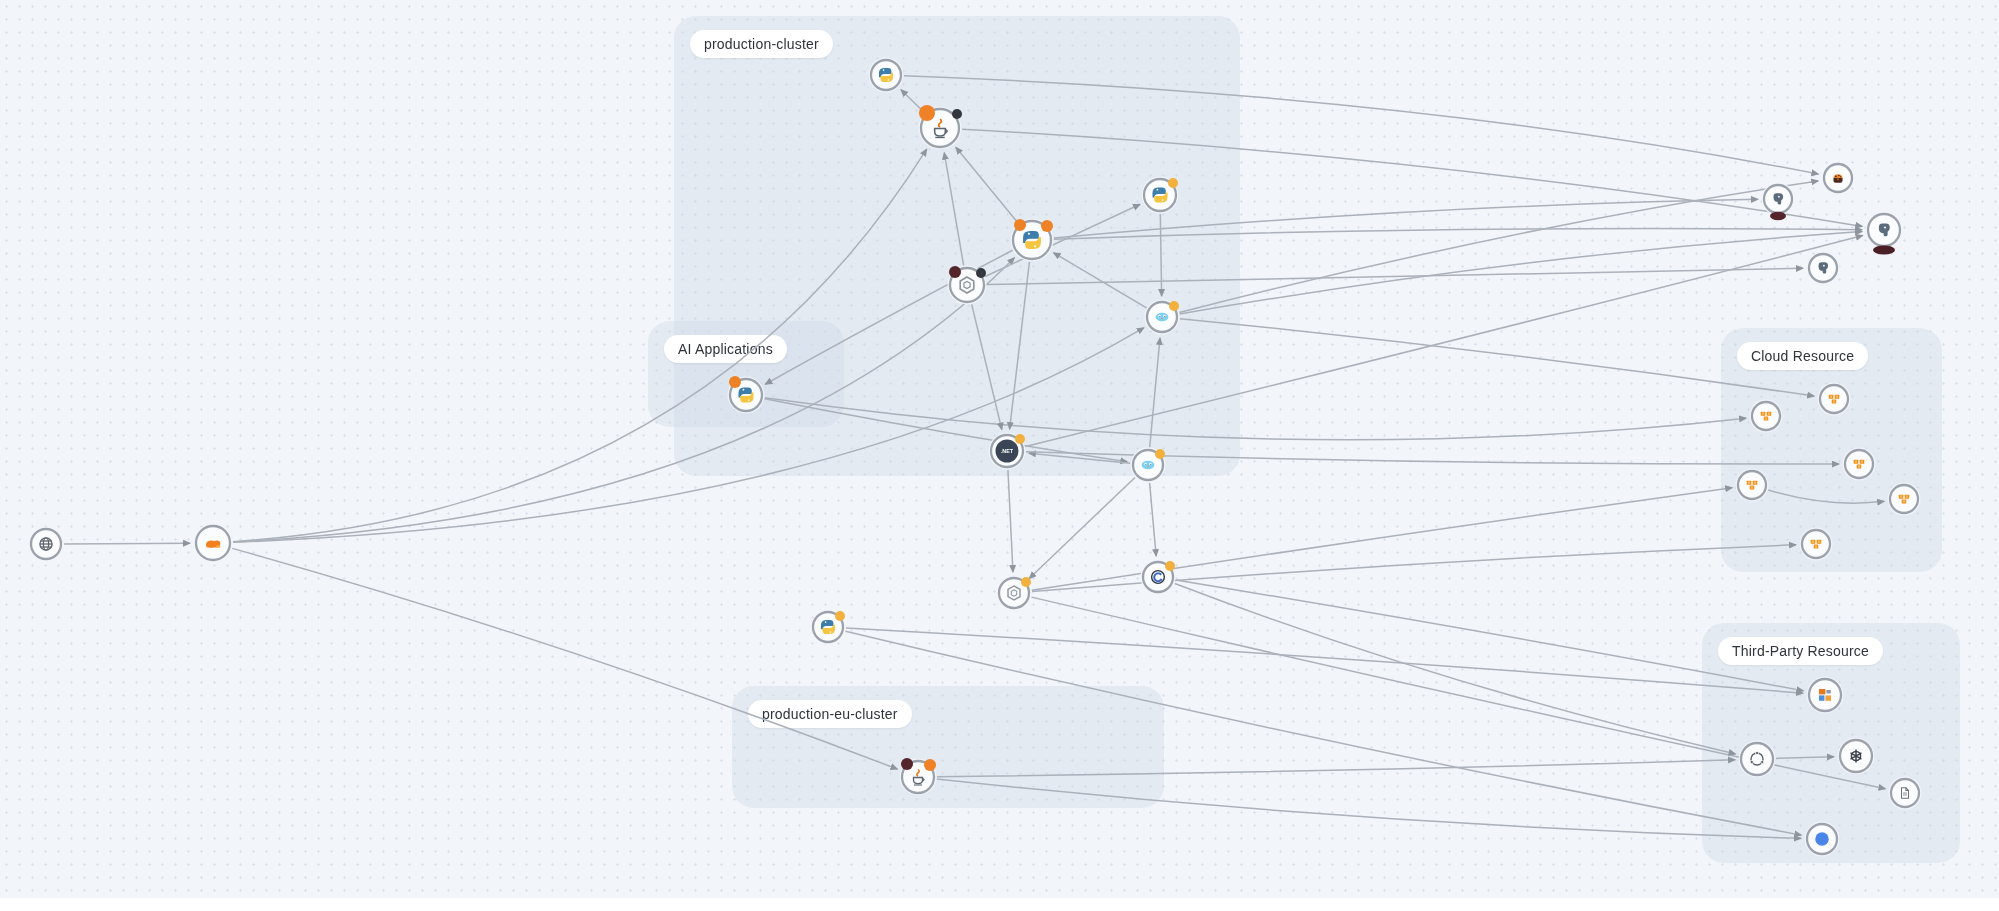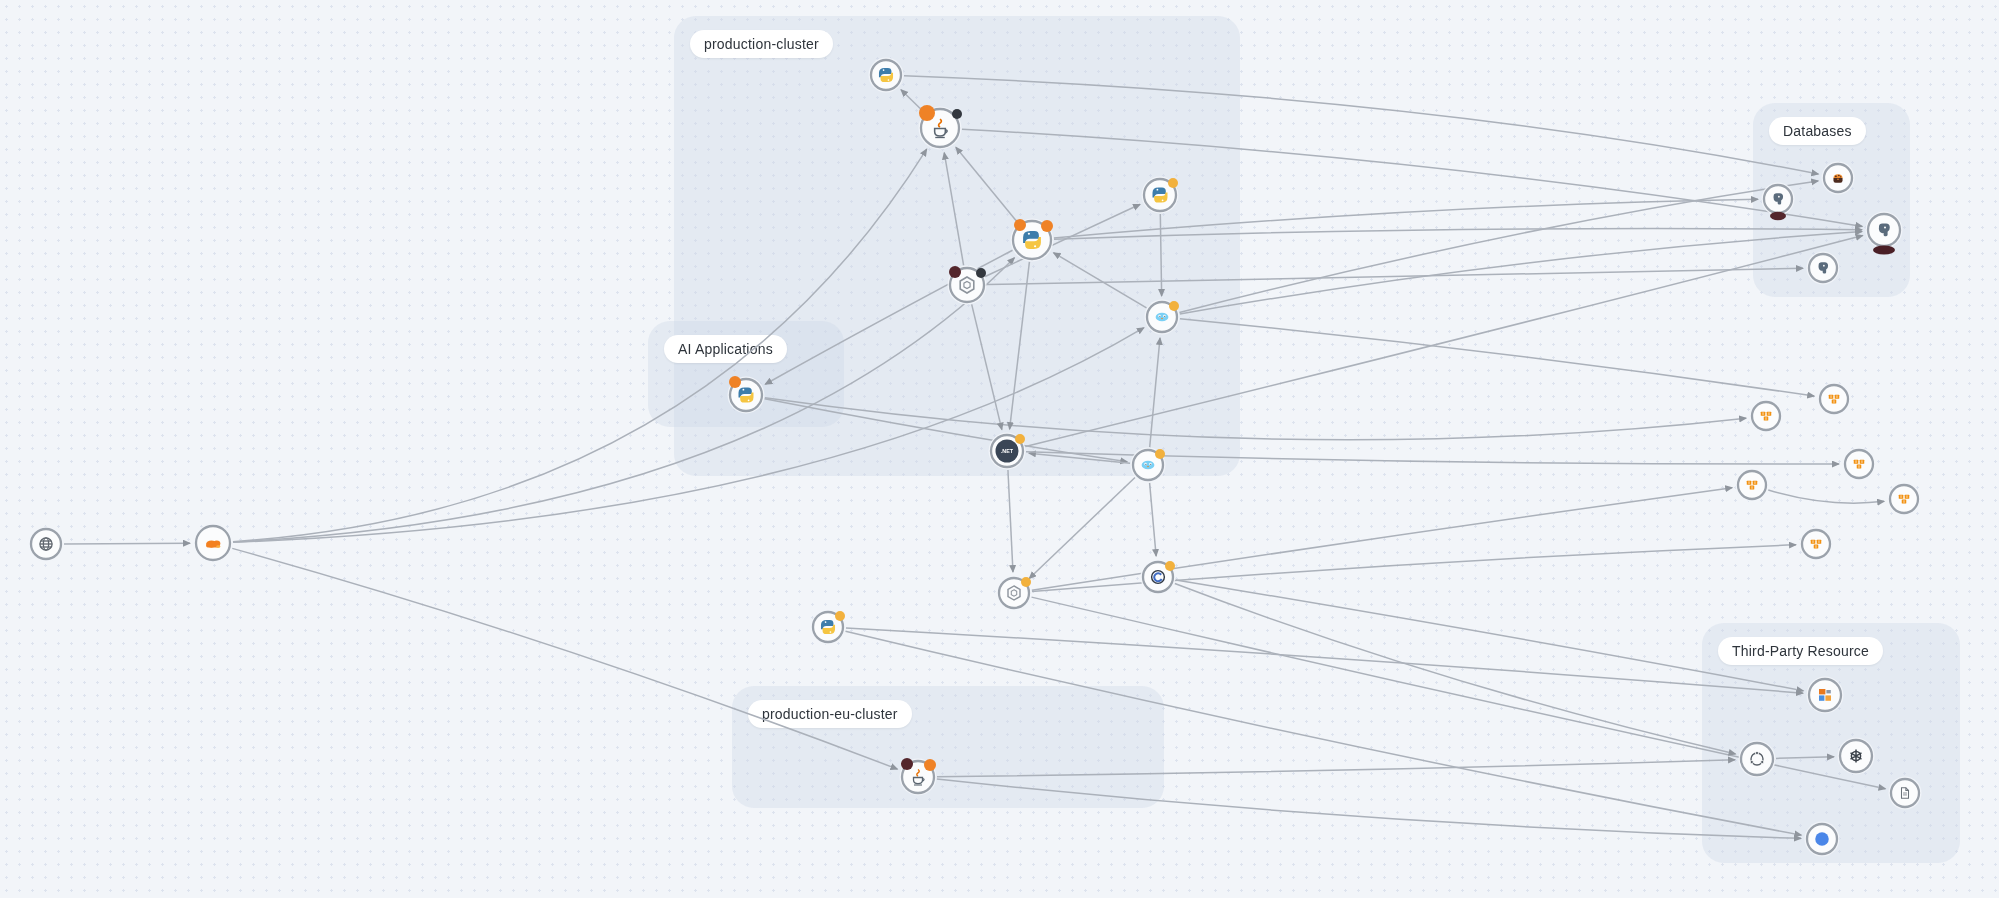--- a/index.html
+++ b/index.html
@@ -43,22 +43,22 @@
 
   <div class="cluster-box" style="left: 634px; top: 16px; width: 566px; height: 460px; margin-left: 40px;">
     <div class="cluster-label">production-cluster</div>
   </div>
   <div class="cluster-box" style="left: 648px; top: 321px; width: 196px; height: 106px;">
     <div class="cluster-label">AI Applications</div>
   </div>
   <div class="cluster-box" style="left: 732px; top: 686px; width: 432px; height: 122px;">
     <div class="cluster-label">production-eu-cluster</div>
   </div>
-  <div class="cluster-box" style="left: 1753px; top: 103px; width: 157px; height: 194px;">
-    <div class="cluster-label">Databases</div>
+  <div class="cluster-box" style="left: 1721px; top: 328px; width: 221px; height: 244px;">
+    <div class="cluster-label">Cloud Resource</div>
   </div>
   <div class="cluster-box" style="left: 1702px; top: 623px; width: 258px; height: 240px;">
     <div class="cluster-label">Third-Party Resource</div>
   </div>
 
   <svg id="graph-svg" width="1999" height="911" viewBox="0 0 1999 911">
     <defs>
       <marker id="arrow" markerUnits="userSpaceOnUse" markerWidth="10" markerHeight="8" refX="7" refY="3.5" orient="auto">
         <path d="M0,0 L8,3.5 L0,7 Z" fill="#8f959d"></path>
       </marker>

